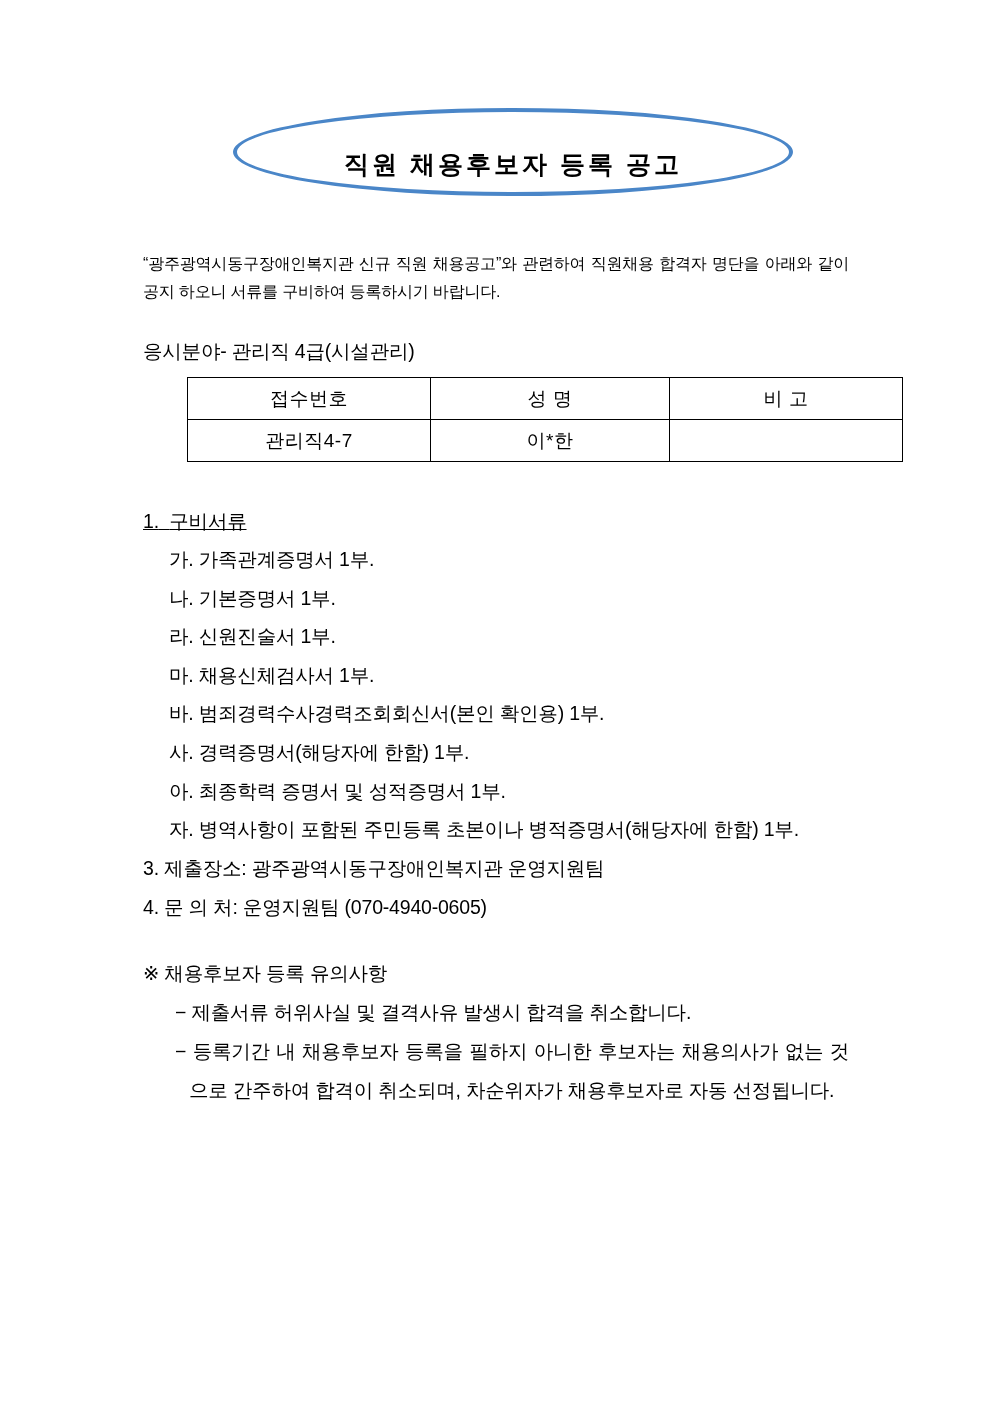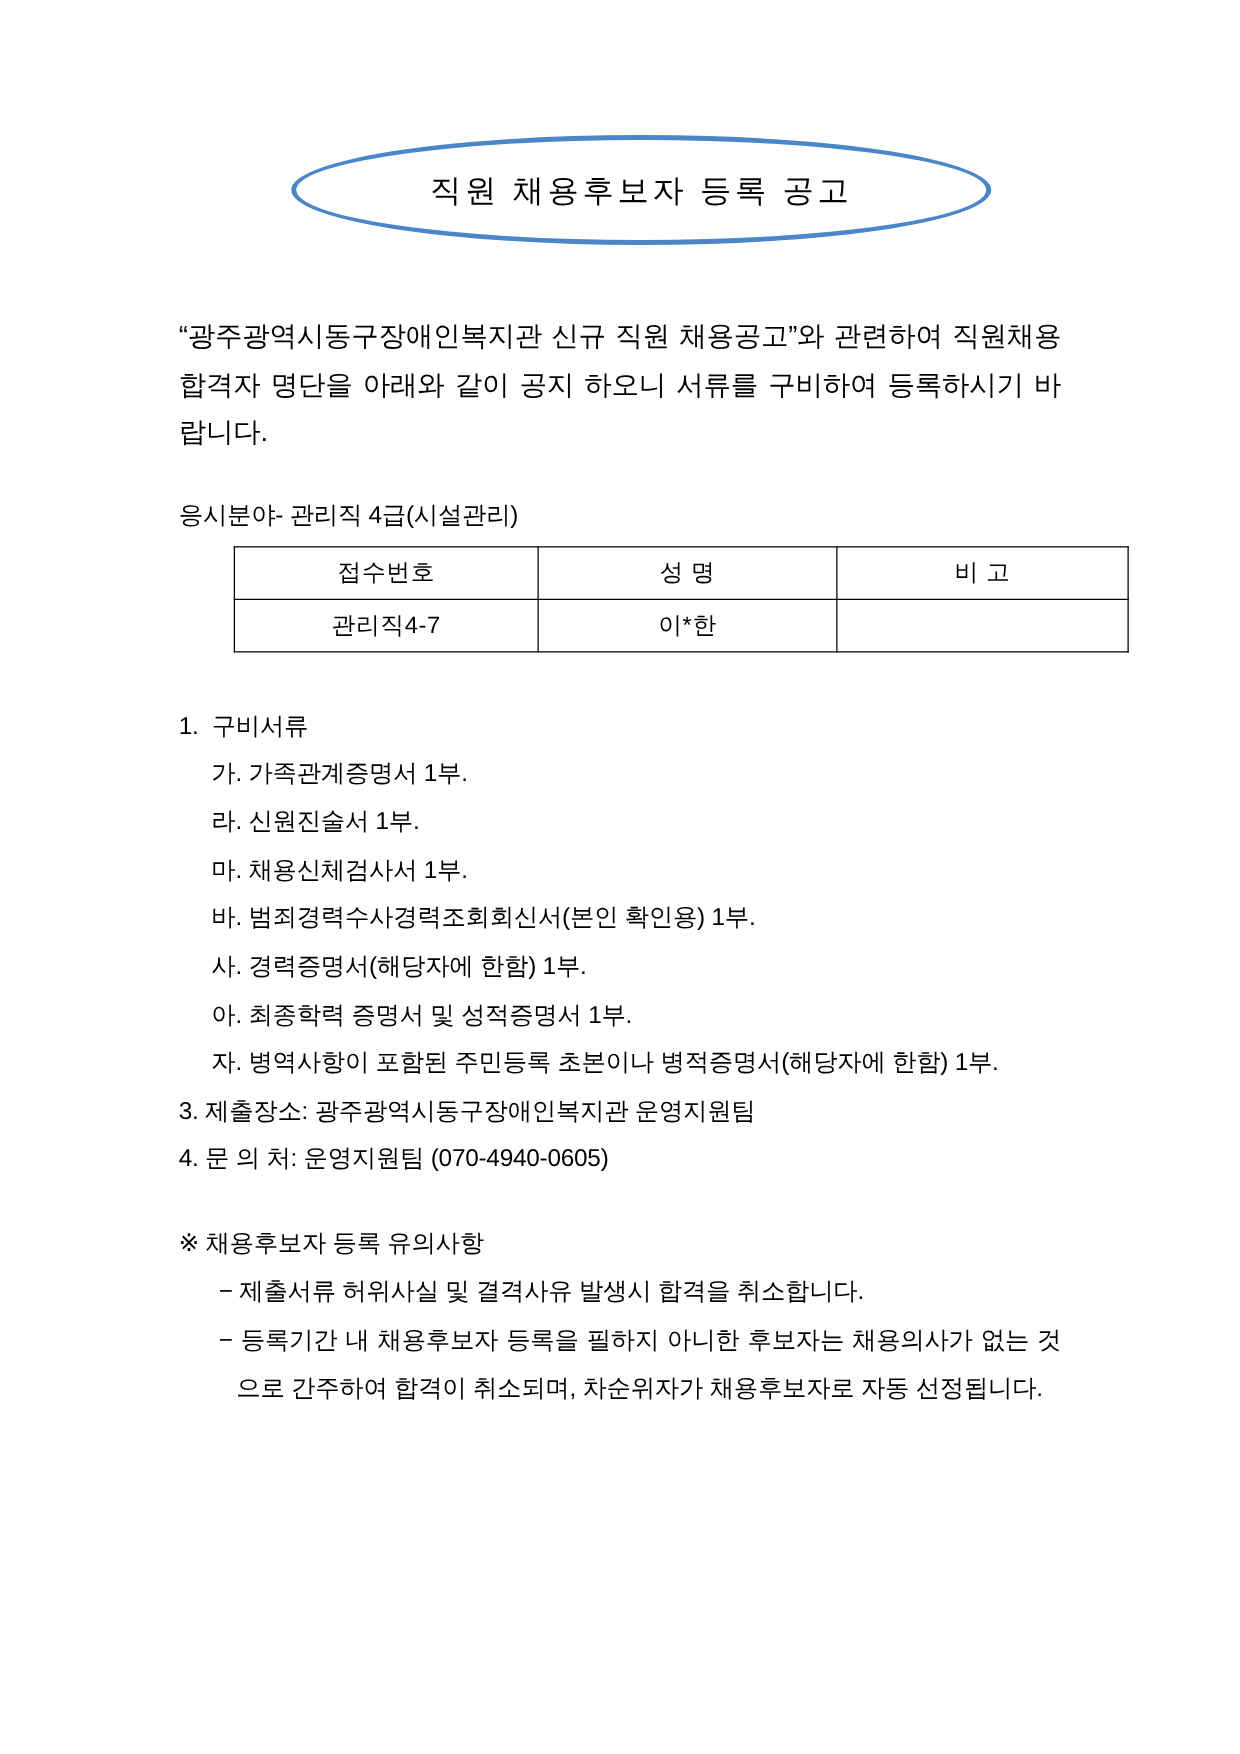--- a/index.html
+++ b/index.html
@@ -35,35 +35,35 @@
     top: 8px;
     width: 560px;
     height: 88px;
     border: 4px solid #4a86c8;
     border-radius: 50%;
     box-sizing: border-box;
   }
   .title-text {
     position: absolute;
     left: 90px;
-    top: 8px;
+    top: 20px;
     width: 560px;
     height: 88px;
     display: flex;
     align-items: center;
     justify-content: center;
     font-size: 25px;
-    font-weight: normal;
+    font-weight: bold;
     letter-spacing: 3px;
     color: #000;
   }
 
   
   .intro {
-    font-size: 22px;
+    font-size: 16px;
     line-height: 1.75;
     text-align: justify;
     margin: 0 0 0 0;
     letter-spacing: -0.2px;
   }
 
   .field-line {
     font-size: 19.5px;
     margin-top: 32px;
     margin-bottom: 12px;
@@ -90,20 +90,21 @@
   .col-c { width: 230px; }
 
   
   .sec {
     font-size: 19.5px;
     line-height: 1.95;
     letter-spacing: -0.2px;
   }
   .sec-item {
     margin-top: 4px;
+    text-decoration: underline;
   }
   .sub-list {
     margin: 0;
     padding: 0;
     list-style: none;
   }
   .sub-list li {
     padding-left: 26px;
     font-size: 19.5px;
     line-height: 1.98;
@@ -170,20 +171,21 @@
     </tbody>
   </table>
 
   <div class="sec first-sec">
     <div class="sec-item">
       <span>1.</span>
       &nbsp;<span>구비서류</span>
     </div>
     <ul class="sub-list">
       <li>가. 가족관계증명서 1부.</li>
+      <li>나. 기본증명서 1부.</li>
       <li>라. 신원진술서 1부.</li>
       <li>마. 채용신체검사서 1부.</li>
       <li>바. 범죄경력수사경력조회회신서(본인 확인용) 1부.</li>
       <li>사. 경력증명서(해당자에 한함) 1부.</li>
       <li>아. 최종학력 증명서 및 성적증명서 1부.</li>
       <li>자. 병역사항이 포함된 주민등록 초본이나 병적증명서(해당자에 한함) 1부.</li>
     </ul>
   </div>
 
   <ul class="num-list">

